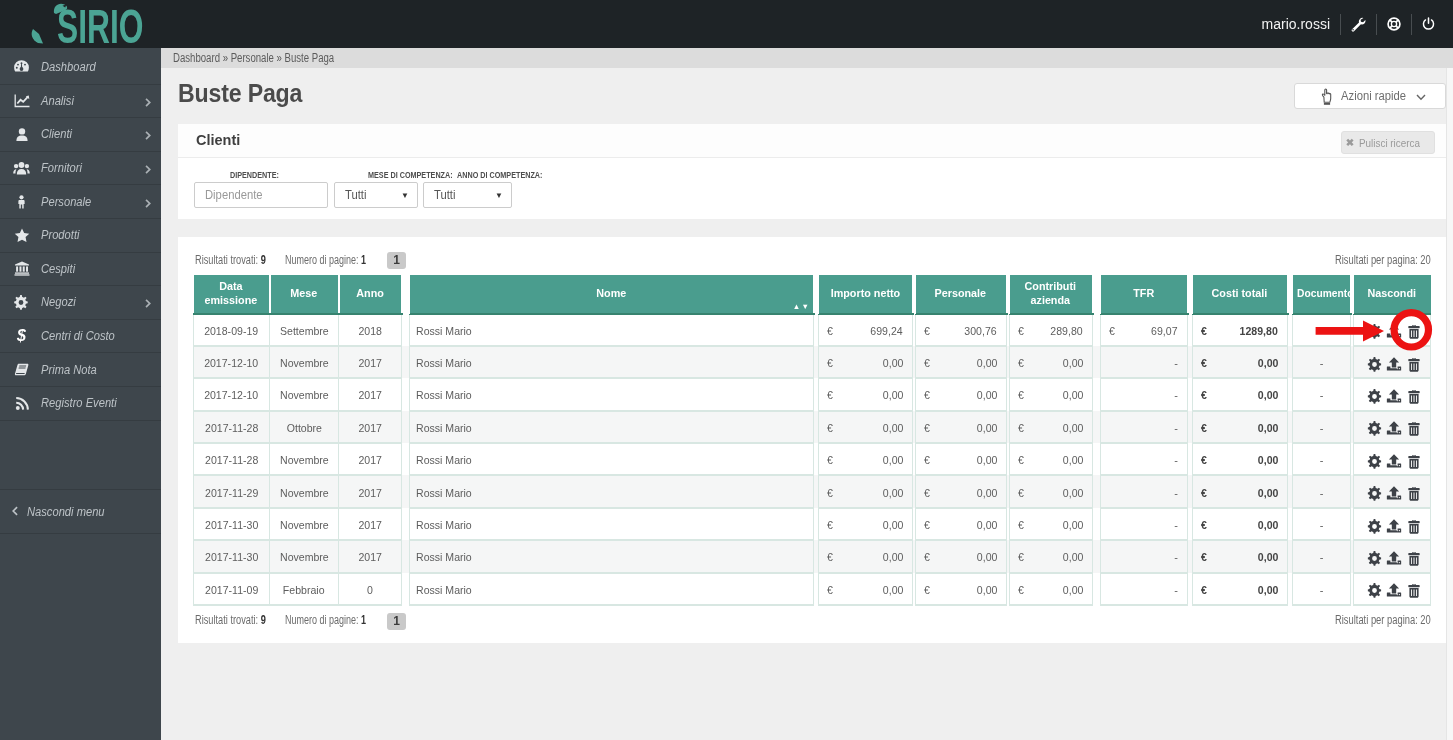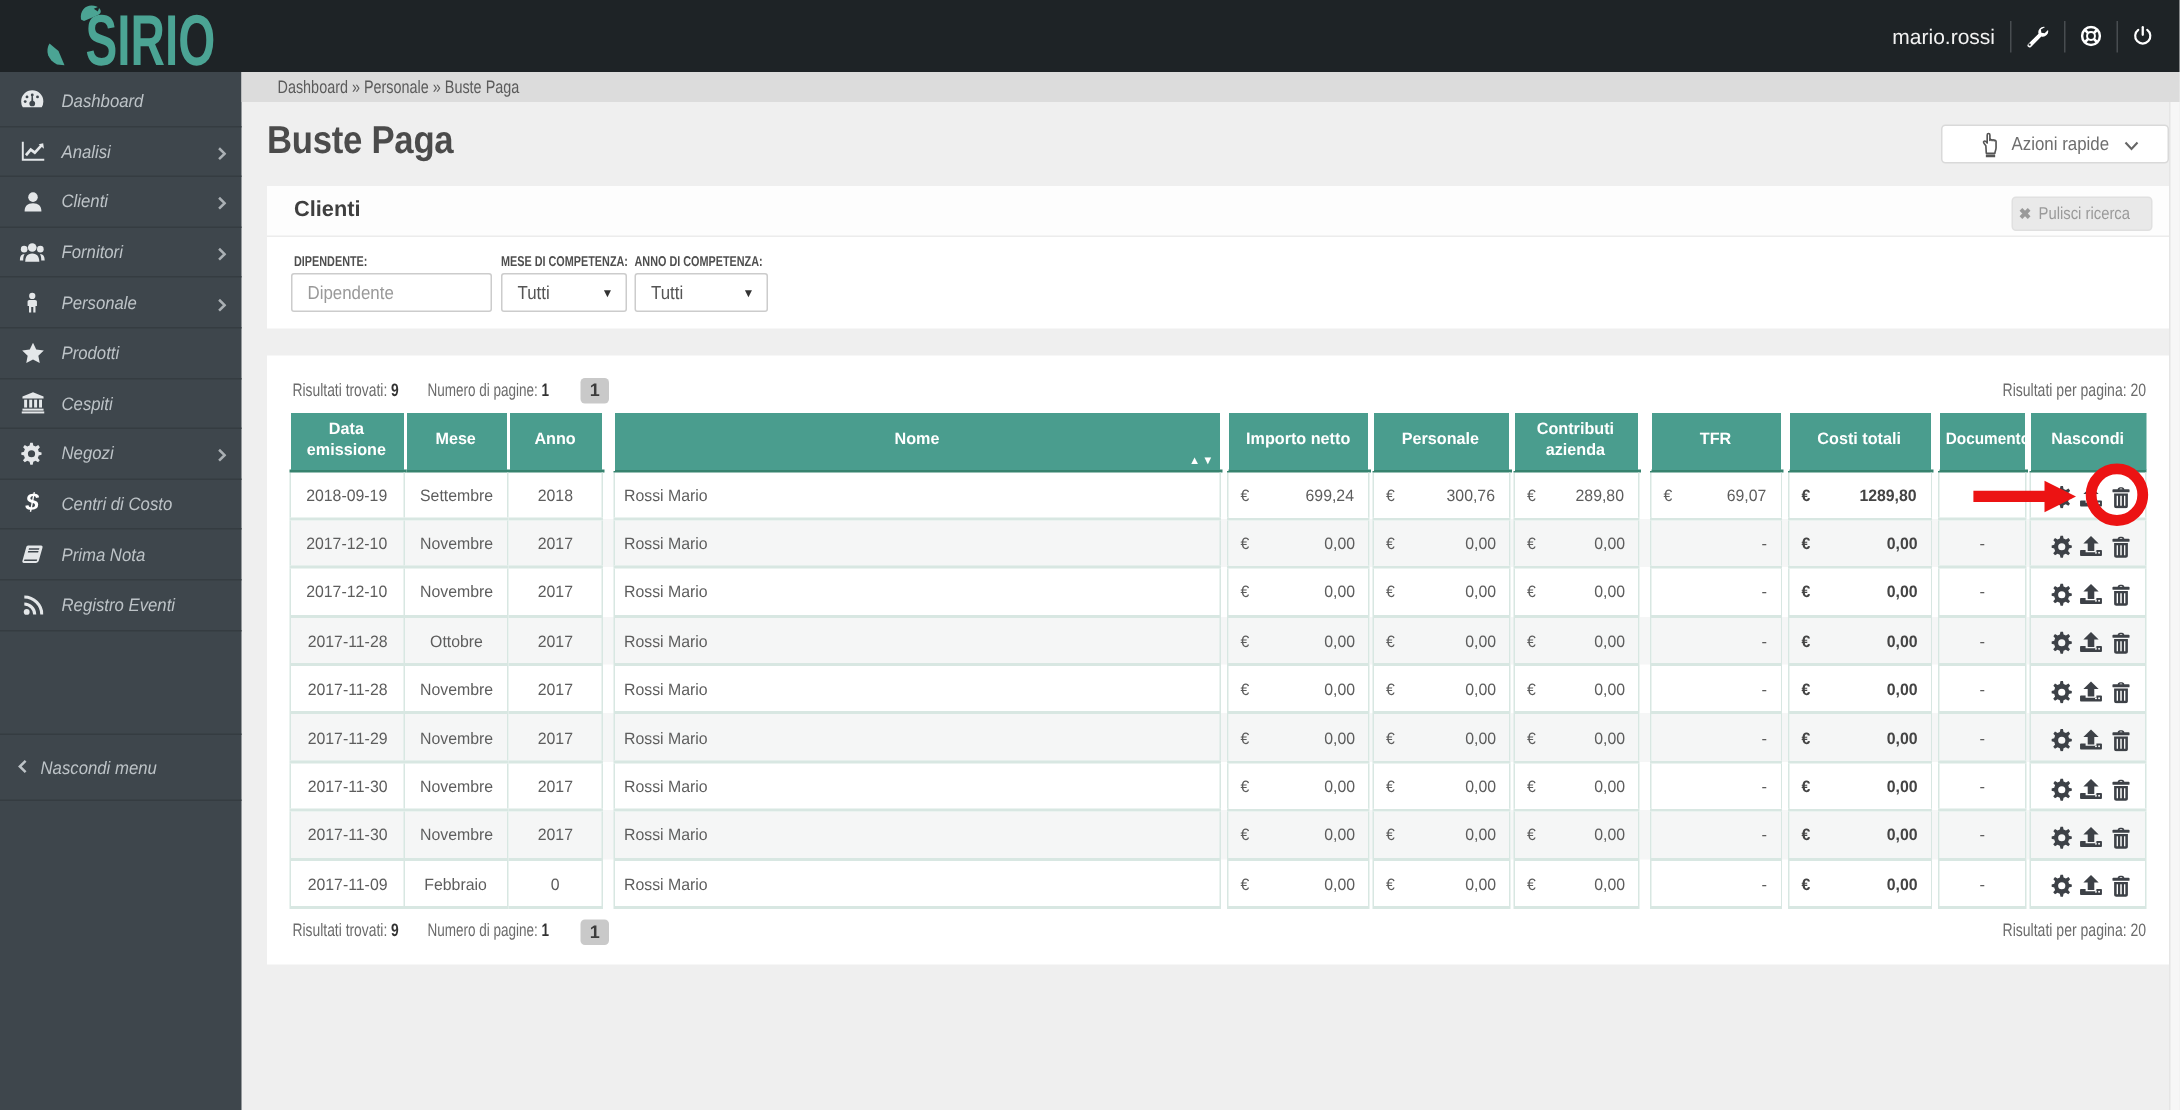--- a/index.html
+++ b/index.html
@@ -9,30 +9,30 @@
 #userarea { position:absolute; right:18px; top:0; height:48px; display:flex; align-items:center; color:#f2f2f2; font-size:14px; }
 .sep { display:inline-block; width:1px; height:21px; background:#484d50; margin:0 10px; }
 #sidebar { position:absolute; left:0; top:48px; width:161px; height:692px; background:#3e464c; padding-top:3px;font-style:italic; }
 .mitem { position:relative; height:33.6px; display:flex; align-items:center; color:#bdc3c7; font-size:12px; border-bottom:1px solid #353c41; }
 .mitem .mico { position:absolute; left:13px; width:17px; height:17px; display:flex; align-items:center; justify-content:center; }
 .mitem .mtxt { position:absolute; left:41px; display:inline-block; transform:scaleX(.93); transform-origin:0 50%; white-space:nowrap; }
 .mitem .arr { position:absolute; right:10px; top:50%; margin-top:-5px; }
 #submenu { background:#212629; border-left:2px solid #9f3a3a; padding:0; }
 .smitem { height:26px; display:flex; align-items:center; color:#f2f2f2; font-size:12px; padding-left:15px; }
 #nascondi { position:absolute; left:0; top:441px; width:161px; height:45px; border-top:1px solid #353c41; border-bottom:1px solid #353c41; display:flex; align-items:center; color:#bdc3c7; font-size:12px; }
-#crumb { position:absolute; left:161px; top:48px; width:1292px; height:20px; background:#dcdcdc; font-size:12px; color:#5b5b5b; line-height:20px; padding-left:24px; }
+#crumb { position:absolute; left:161px; top:48px; width:1292px; height:20px; background:#dcdcdc; font-size:12px; color:#5b5b5b; line-height:20px; padding-left:12px; }
 #scrollstrip { position:absolute; right:0; top:68px; width:7px; height:672px; background:#f7f7f7; border-left:1px solid #e5e5e5; }
 #h1 { position:absolute; left:177.5px; top:77.5px; font-size:26px; font-weight:bold; color:#4b4b4b; letter-spacing:-0.2px; }
 #azioni { position:absolute; left:1294px; top:83px; width:152px; height:26px; background:#fff; border:1px solid #d9d9d9; border-radius:3px; font-size:13px; color:#6e6e6e; white-space:nowrap; }
 .panel { position:absolute; background:#fff; }
 #ricerca { left:178px; top:124px; width:1268px; height:95px; }
 #ricerca-head { height:34px; border-bottom:1px solid #ececec; background:#fdfdfd; position:relative; }
 #ricerca-head h2 { font-size:14.5px; font-weight:bold; color:#3f3f3f; position:absolute; left:18px; top:8px; }
 #pulisci { position:absolute; right:11px; top:7px; width:94px; height:23px; background:#e9e9e9; border:1px solid #e0e0e0; border-radius:3px; color:#9a9a9a; font-size:11.5px; display:flex; align-items:center; justify-content:center; }
-.flabel { position:absolute; font-size:9.5px; font-weight:bold; color:#4e4e4e; top:45px; white-space:nowrap; display:block; }
+.flabel { position:absolute; font-size:9.5px; font-weight:bold; color:#4e4e4e; top:45px; white-space:nowrap; display:block;margin-left:34px; }
 .fctl { position:absolute; top:58px; height:26px; border:1px solid #ccc; border-radius:2px; background:#fff; font-size:12.5px; display:flex; align-items:center; }
 #results { left:178px; top:237px; width:1268px; height:406px; }
 .counts { position:absolute; font-size:12px; color:#6b6b6b; white-space:nowrap; }
 .counts b { color:#333; }
 .badge1 { position:absolute; width:19px; height:17px; background:#c9c9c9; border-radius:3px; color:#3c3c3c; font-size:12px; font-weight:bold; text-align:center; line-height:17px; }
 .perpage { position:absolute; right:15px; font-size:12px; color:#6b6b6b; }
 table#tbl { position:absolute; left:15px; top:38px; border-collapse:collapse; table-layout:fixed; width:1238px; }
 #tbl th { background:#4a9d8e; color:#fff; font-size:11px; line-height:13.5px; font-weight:bold; text-align:center; vertical-align:middle; padding:2px 2px; height:38.5px; border-bottom:2px solid #37836f; border-right:2px solid #fff; position:relative; }
 #tbl td { font-size:11px; color:#5d5d5d; height:32.4px; vertical-align:middle; border-bottom:2px solid #d8e7e2; border-right:1px solid #d8e7e2; padding:2px 6px 0 6px; background:#fff; white-space:nowrap; overflow:hidden; }
 #tbl tr.alt td { background:#f5f6f6; }

